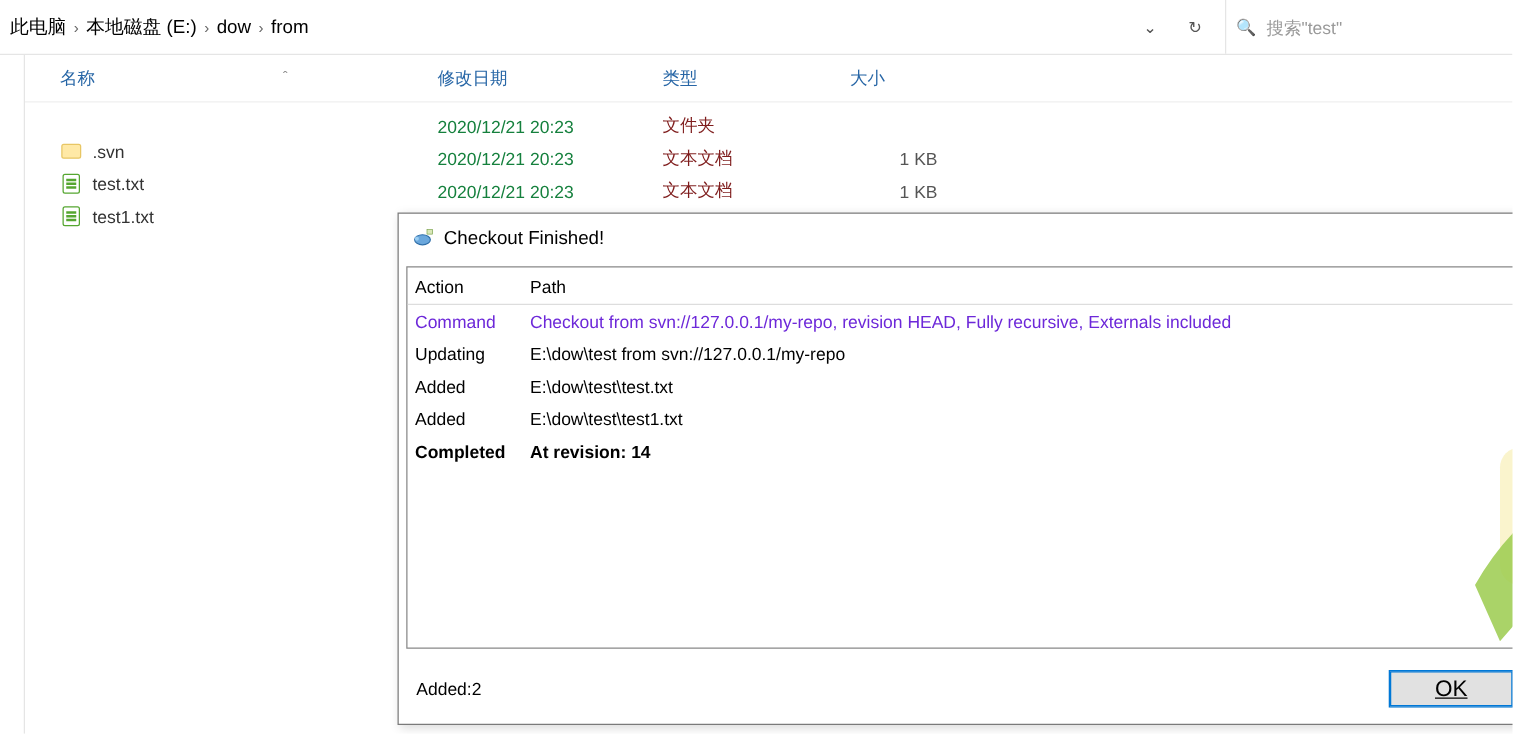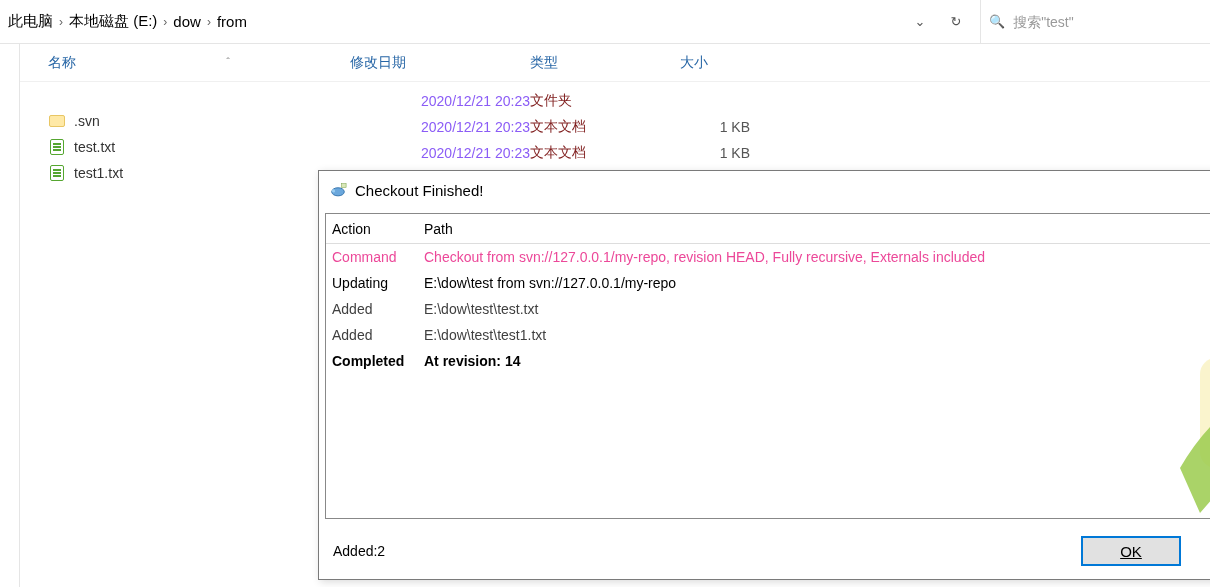--- a/index.html
+++ b/index.html
@@ -24,21 +24,21 @@
     .headers { display: flex; height: 38px; align-items: center; border-bottom: 1px solid #f0f0f0; color: #2766a6; font-size: 14px; }
     .col-name { width: 330px; display: flex; align-items: center; padding-left: 28px; position: relative; text-align: right; }
     .col-date { width: 180px; }
     .col-type { width: 150px; }
     .col-size { width: 120px; text-align: left; }
     .sort-caret { position: absolute; right: 120px; top: 2px; color: #888; font-size: 11px; }
 
     .file-list { flex: 1; padding-top: 6px; }
     .file-row { display: flex; align-items: center; height: 26px; font-size: 14px; color: #333; }
     .file-row .cell-name { width: 330px; display: flex; align-items: center; padding-left: 28px; gap: 8px; margin-top: 40px; }
-    .file-row .cell-date { width: 180px; color: #8b5cf6; text-align: right; }
+    .file-row .cell-date { width: 180px; color: #15803d; }
     .file-row .cell-type { width: 150px; color: #7f1d1d; }
     .file-row .cell-size { width: 120px; color: #555; text-align: right; padding-right: 50px; }
 
     .ico { width: 18px; height: 18px; display: inline-flex; align-items: center; justify-content: center; }
     .ico-folder { background: #ffe9a6; border: 1px solid #e8c664; border-radius: 2px; width: 16px; height: 12px; }
     .ico-textfile { position: relative; width: 14px; height: 16px; background: #fff; border: 1px solid #55a630; border-radius: 2px; }
     .ico-textfile::after { content:""; position:absolute; left:2px; top:3px; right:2px; height:2px; background:#55a630; box-shadow: 0 3px 0 #55a630, 0 6px 0 #55a630; }
 
     
     .dialog { position: absolute; left: 318px; top: 170px; width: 1020px; height: 410px; background: #fff; border: 1px solid #7a7a7a; box-shadow: 2px 2px 8px rgba(0,0,0,0.15); display: flex; flex-direction: column; justify-content: flex-end; }
@@ -49,30 +49,30 @@
 
     .dlg-body { flex: 1; margin: 4px 6px; border: 1px solid #888; position: relative; overflow: hidden; background: #fff; }
     .dlg-grid { width: 100%; }
     .dlg-head { display: flex; height: 30px; align-items: center; border-bottom: 1px solid #ddd; padding: 0 6px; font-size: 14px; }
     .dlg-col-action { width: 92px; }
     .dlg-col-path { flex: 1; }
     .dlg-col-mime { width: 80px; text-align: left; }
     .dlg-row { display: flex; padding: 2px 6px; font-size: 14px; line-height: 22px; }
     .dlg-row .c-action { width: 92px; }
     .dlg-row .c-path { flex: 1; }
-    .dlg-row.gray .c-action, .dlg-row.gray .c-path { color: #ec4899; }
-    .dlg-row.purple .c-action, .dlg-row.purple .c-path { color: #404040; }
+    .dlg-row.gray .c-action, .dlg-row.gray .c-path { color: #6d28d9; }
+    .dlg-row.purple .c-action, .dlg-row.purple .c-path { color: #000000; }
     .dlg-row.bold { font-weight: bold; }
 
     .watermark { position: absolute; right: 0; bottom: 0; width: 170px; height: 160px; pointer-events: none; }
 
     .dlg-footer { height: 56px; display: flex; align-items: center; justify-content: space-between; padding: 0 14px; }
     .status-text { font-size: 14px; }
     .dlg-buttons { display: flex; gap: 12px; }
-    .btn { width: 100px; height: 30px; border: 1px solid #adadad; background: #e1e1e1; cursor: pointer; font-size: 15px; display: flex; align-items: center; justify-content: center; margin-left: 30px; }
+    .btn { width: 100px; height: 30px; border: 1px solid #adadad; background: #e1e1e1; cursor: pointer; font-size: 18px; display: flex; align-items: center; justify-content: center; }
     .btn.primary { border: 1px solid #0078d7; box-shadow: inset 0 0 0 1px #0078d7; }
     .btn.disabled { color: #a16207; border-color: #ccc; }
 
     .tortoise-icon { width: 18px; height: 16px; display:inline-block; }
   </style>
 </head>
 <body>
 
 <div class="topbar">
   <div class="breadcrumb">

